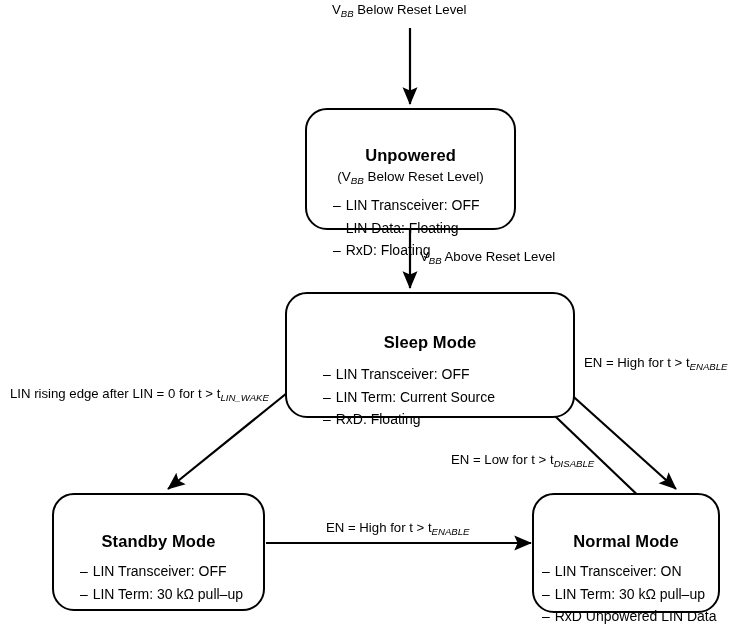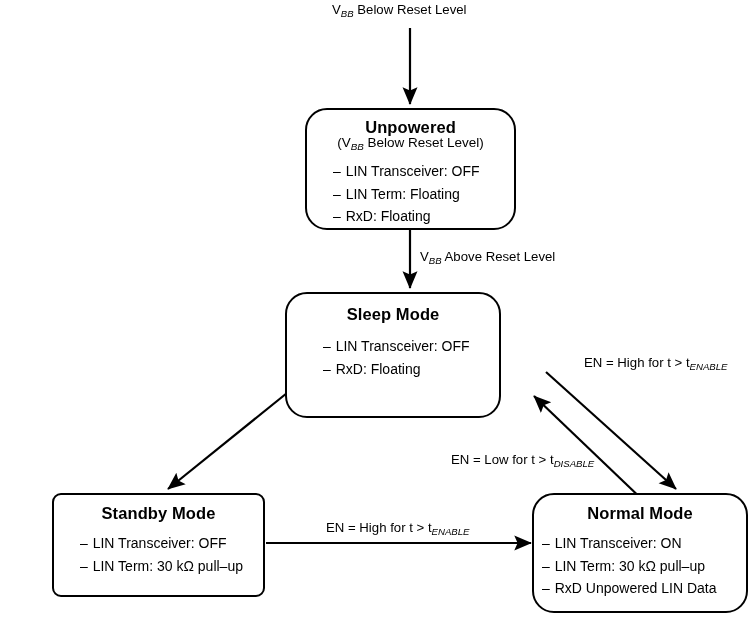--- a/index.html
+++ b/index.html
@@ -34,20 +34,21 @@
     display: flex;
     flex-direction: column;
     align-items: center;
   }
   .state-title {
     font-size: 16.5px;
     font-weight: bold;
     letter-spacing: 0.1px;
     text-align: left;
     line-height: 1.1;
+    margin-top: 28px;
   }
   .state-sub {
     font-size: 13.5px;
     text-align: center;
     line-height: 1.1;
   }
   .state-list {
     margin: 0;
     padding: 0;
     list-style: none;
@@ -76,37 +77,36 @@
     top: 0.28em;
     font-style: italic;
   }
 
   
   #box-unpowered {
     left: 305px; top: 108px; width: 211px; height: 122px;
     padding-top: 8px;
   }
   #box-unpowered .state-list { margin-left: 26px; margin-top: 9px; }
-  #box-unpowered .state-sub { }
+  #box-unpowered .state-sub { margin-top: 6px; }
 
   #box-sleep {
-    left: 285px; top: 292px; width: 216px; height: 126px;
+    left: 285px; top: 292px; width: 290px; height: 126px;
     padding-top: 11px;
   }
   #box-sleep .state-list { margin-left: 36px; margin-top: 12px; }
 
   #box-standby {
-    left: 52px; top: 493px; width: 213px; height: 104px;
+    left: 52px; top: 493px; width: 213px; height: 118px;
     padding-top: 9px;
-    border-radius: 9px;
   }
   #box-standby .state-list { margin-left: 26px; margin-top: 10px; }
 
   #box-normal {
-    left: 532px; top: 493px; width: 216px; height: 120px;
+    left: 532px; top: 493px; width: 188px; height: 120px;
     padding-top: 9px;
   }
   #box-normal .state-list { margin-left: 8px; margin-top: 10px; }
 
   
   #label-vbb-below  { left: 332px; top: 3px; }
   #label-vbb-above  { left: 420px; top: 250px; }
   #label-lin-wake   { left: 10px;  top: 387px; }
   #label-en-high-sleep { left: 584px; top: 356px; }
   #label-en-low     { left: 451px; top: 453px; }
@@ -135,29 +135,30 @@
     <line x1="648" y1="505" x2="534" y2="396" stroke="#000000" stroke-width="2.2" marker-end="url(#arrowhead)"></line>
 
     <line x1="266" y1="543" x2="531" y2="543" stroke="#000000" stroke-width="2.2" marker-end="url(#arrowhead)"></line>
   </svg>
 
   <div class="state-box" id="box-unpowered">
     <div class="state-title">Unpowered</div>
     <div class="state-sub"><span>(V</span><sub>BB</sub><span> Below Reset Level)</span></div>
     <ul class="state-list">
       <li><span class="dash">–&nbsp;</span><span>LIN Transceiver: OFF</span></li>
-      <li><span class="dash">–&nbsp;</span><span>LIN Term: Floating</span></li>
+      <li><span class="dash">–&nbsp;</span><span>LIN Data: Floating</span></li>
       <li><span class="dash">–&nbsp;</span><span>RxD: Floating</span></li>
     </ul>
   </div>
 
   <div class="state-box" id="box-sleep">
     <div class="state-title">Sleep Mode</div>
     <ul class="state-list">
       <li><span class="dash">–&nbsp;</span><span>LIN Transceiver: OFF</span></li>
+      <li><span class="dash">–&nbsp;</span><span>LIN Term: Current Source</span></li>
       <li><span class="dash">–&nbsp;</span><span>RxD: Floating</span></li>
     </ul>
   </div>
 
   <div class="state-box" id="box-standby">
     <div class="state-title">Standby Mode</div>
     <ul class="state-list">
       <li><span class="dash">–&nbsp;</span><span>LIN Transceiver: OFF</span></li>
       <li><span class="dash">–&nbsp;</span><span>LIN Term: 30 kΩ pull–up</span></li>
     </ul>
@@ -169,20 +170,21 @@
       <li><span class="dash">–&nbsp;</span><span>LIN Transceiver: ON</span></li>
       <li><span class="dash">–&nbsp;</span><span>LIN Term: 30 kΩ pull–up</span></li>
       <li><span class="dash">–&nbsp;</span><span>RxD Unpowered LIN Data</span></li>
     </ul>
   </div>
 
   <div class="edge-label" id="label-vbb-below"><span>V</span><sub>BB</sub><span> Below Reset Level</span></div>
 
   <div class="edge-label" id="label-vbb-above"><span>V</span><sub>BB</sub><span> Above Reset Level</span></div>
 
+  <div class="edge-label" id="label-lin-wake"><span>LIN rising edge after LIN = 0 for t &gt; t</span><sub>LIN_WAKE</sub><span></span></div>
 
   <div class="edge-label" id="label-en-high-sleep"><span>EN = High for t &gt; t</span><sub>ENABLE</sub><span></span></div>
 
   <div class="edge-label" id="label-en-low"><span>EN = Low for t &gt; t</span><sub>DISABLE</sub><span></span></div>
 
   <div class="edge-label" id="label-en-high-std"><span>EN = High for t &gt; t</span><sub>ENABLE</sub><span></span></div>
 
 </div>
 
 </body></html>

